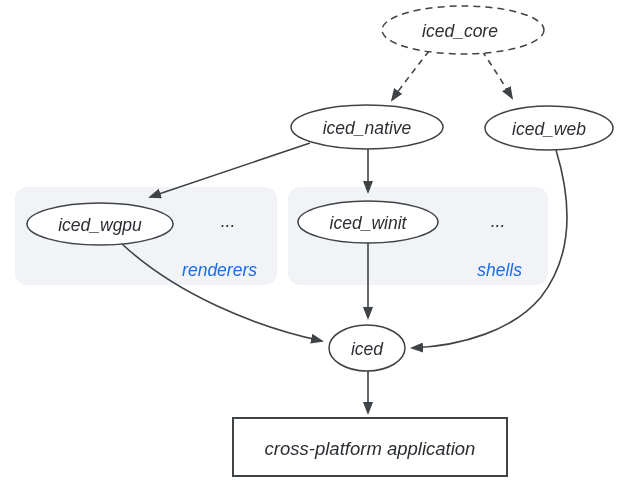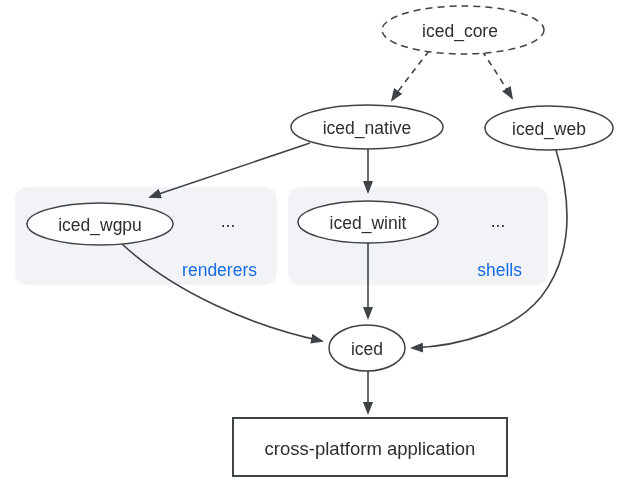--- a/index.html
+++ b/index.html
@@ -7,20 +7,21 @@
     padding: 0;
     width: 621px;
     height: 483px;
     background: var(--background, #ffffff);
     overflow: hidden;
   }
   .canvas {
     position: relative;
     width: 500px;
     height: 483px;
+    font-style: italic;
   }
   svg {
     display: block;
     font-family: "Liberation Sans", sans-serif;
   }
   .node-shape {
     fill: #ffffff;
     stroke: var(--stroke, #3e4347);
     stroke-width: 1.5;
   }

